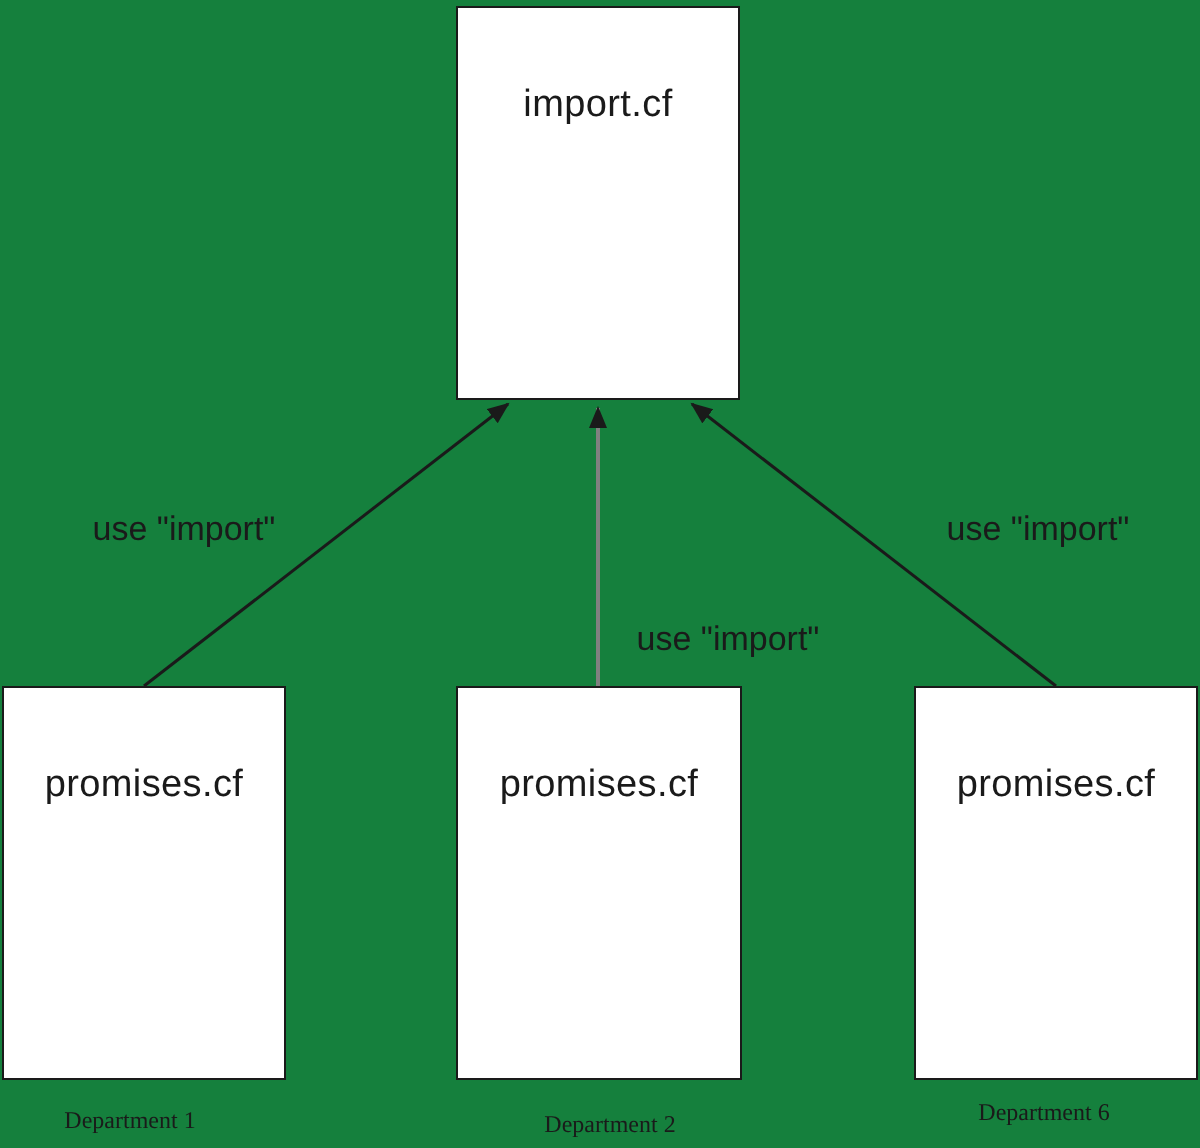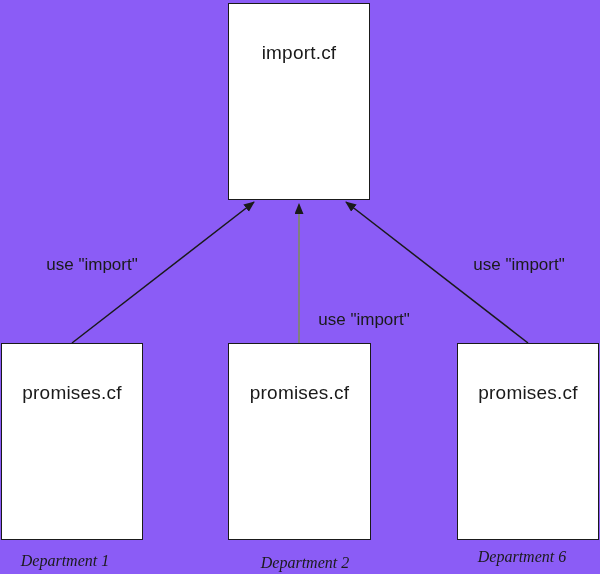--- a/index.html
+++ b/index.html
@@ -4,21 +4,21 @@
 <style>
   html, body {
     margin: 0;
     padding: 0;
     background: #ffffff;
   }
   #canvas {
     position: relative;
     width: 600px;
     height: 574px;
-    background: #8b5cf6;
+    background: #15803d;
     overflow: hidden;
     font-family: "Liberation Sans", sans-serif;
     color: #1a1a1a;
   }
   .node {
     position: absolute;
     background: #ffffff;
     border: 1px solid #1a1a1a;
     box-sizing: border-box;
     text-align: center;
@@ -43,25 +43,24 @@
     white-space: nowrap;
     transform: translateX(-50%);
   }
   #edge-label-1 { left: 92px;  top: 256px; }
   #edge-label-2 { left: 364px; top: 311px; }
   #edge-label-3 { left: 519px; top: 256px; }
 
   .caption {
     position: absolute;
     font-family: "Liberation Serif", serif;
-    font-size: 16px;
+    font-size: 12px;
     line-height: 17px;
     white-space: nowrap;
     transform: translateX(-50%);
-    font-style: italic;
   }
   #caption-dept1 { left: 65px;  top: 552px; }
   #caption-dept2 { left: 305px; top: 554px; text-align: right; }
   #caption-dept3 { left: 522px; top: 548px; }
 
   #arrows-layer {
     position: absolute;
     left: 0;
     top: 0;
     pointer-events: none;

